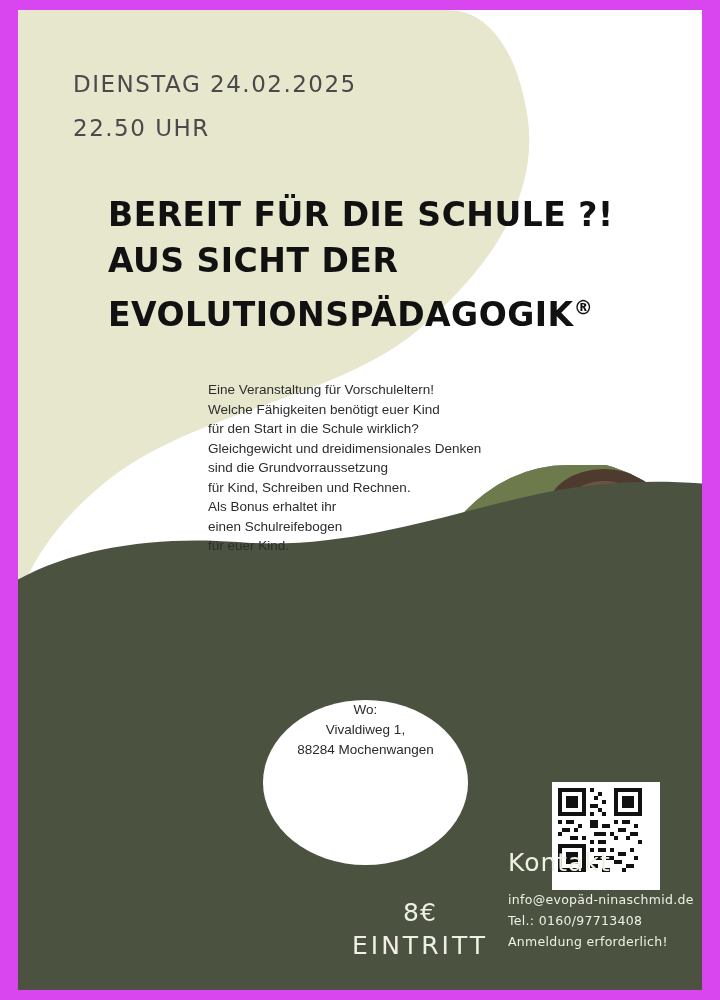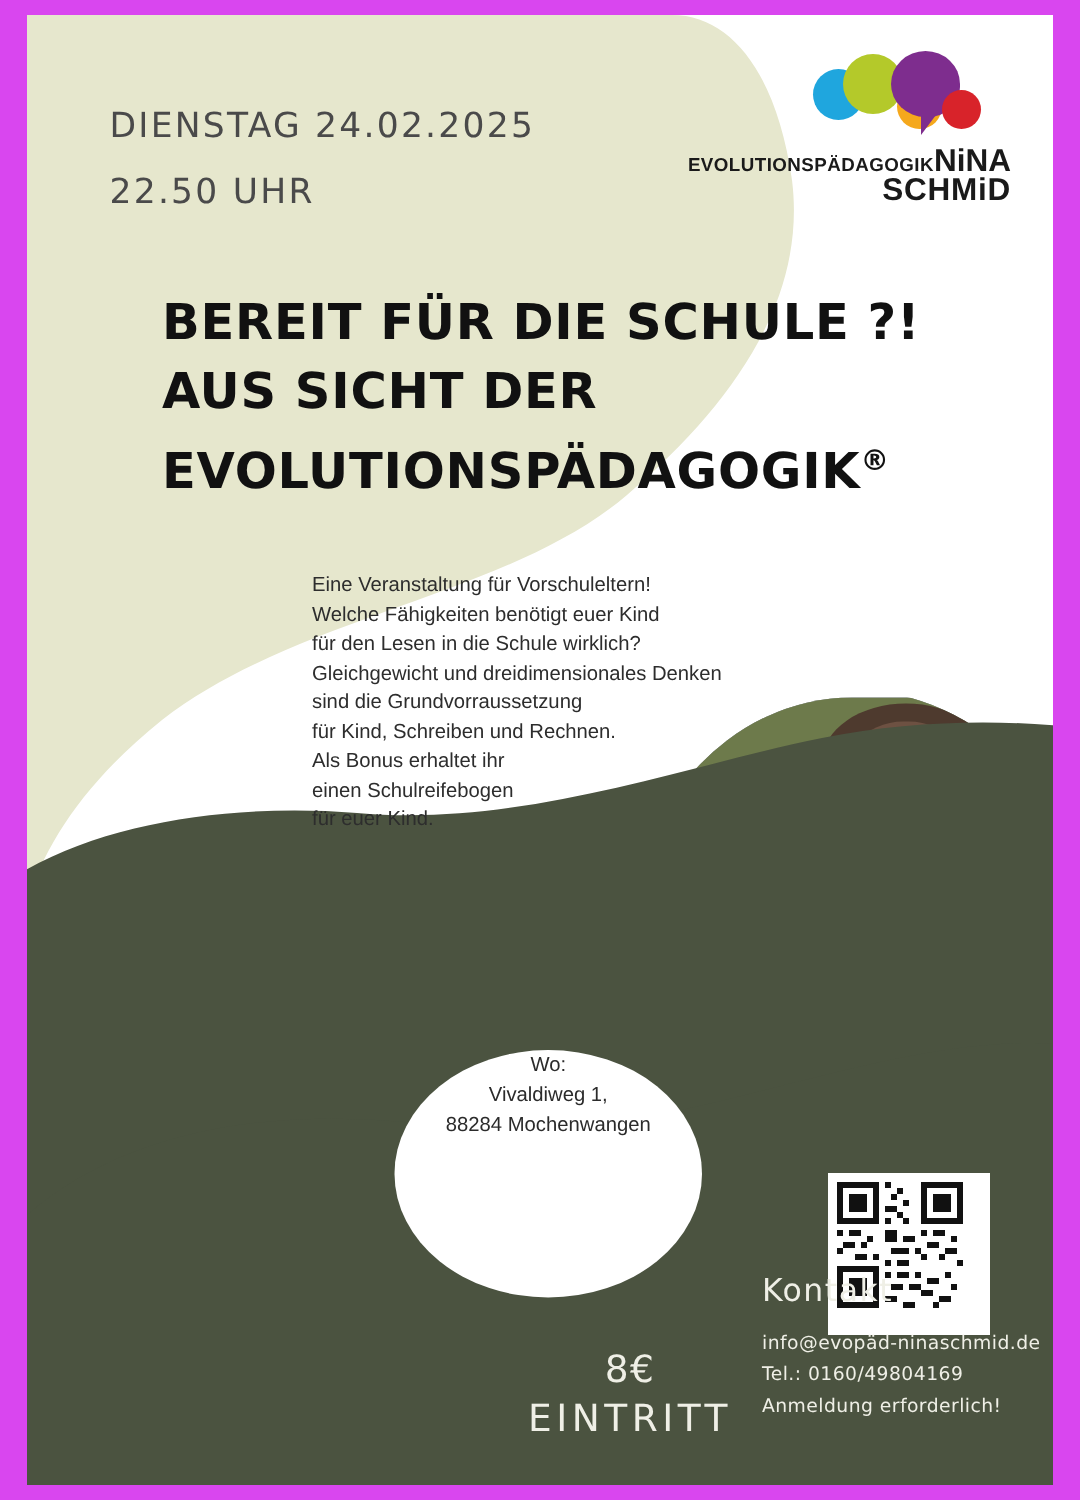--- a/index.html
+++ b/index.html
@@ -254,21 +254,21 @@
   .qr svg { display: block; }
 
   
   .contact {
     position: absolute;
     left: 490px; top: 838px;
     color: #efefe6;
   }
   .contact .kontakt-title {
     font-family: "DejaVu Sans", sans-serif;
-    font-size: 21px;
+    font-size: 25px;
     letter-spacing: 1px;
     margin-bottom: 12px;
   }
   .contact .line {
     font-family: "DejaVu Sans", sans-serif;
     font-size: 12.5px;
     line-height: 21px;
     letter-spacing: 0.3px;
     white-space: nowrap;
   }
@@ -329,45 +329,31 @@
     </div>
 
     <div class="dark-blob"></div>
     <div class="dark-bottom"></div>
 
     <div class="date-block">
       <div>DIENSTAG 24.02.2025</div>
       <div>22.50 UHR</div>
     </div>
 
-    <div class="logo">
-      <div class="logo-bubbles">
-        <span class="bub b1"></span>
-        <span class="bub b2"></span>
-        <span class="bub b3"></span>
-        <span class="bub b4"></span>
-        <span class="bub b5"></span>
-        <span class="bub tail"></span>
-      </div>
-      <div class="logo-line1">
-        <span>EVOLUTIONSPÄDAGOGIK</span><span class="big">NiNA</span>
-      </div>
-      <div class="logo-line2">SCHMiD</div>
-    </div>
 
     <div class="headline">
       <div>BEREIT FÜR DIE SCHULE ?!</div>
       <div>AUS SICHT DER</div>
       <div><span>EVOLUTIONSPÄDAGOGIK</span><span class="reg">®</span></div>
     </div>
 
     <div class="bodytext">
       <div>Eine Veranstaltung für Vorschuleltern!</div>
       <div>Welche Fähigkeiten benötigt euer Kind</div>
-      <div>für den Lesen in die Schule wirklich?</div>
+      <div>für den Start in die Schule wirklich?</div>
       <div>Gleichgewicht und dreidimensionales Denken</div>
       <div>sind die Grundvorraussetzung</div>
       <div>für Kind, Schreiben und Rechnen.</div>
       <div>Als Bonus erhaltet ihr</div>
       <div>einen Schulreifebogen</div>
       <div>für euer Kind.</div>
     </div>
 
     <div class="wo-circle">
       <div class="wo-inner">
@@ -439,21 +425,21 @@
           <rect x="11" y="20" width="2" height="1"></rect>
             <rect x="19" y="17" width="1" height="1"></rect>
           <rect x="16" y="20" width="1" height="1"></rect>
         </g>
       </svg>
     </div>
 
     <div class="contact">
       <div class="kontakt-title">Kontakt</div>
       <div class="line">info@evopäd-ninaschmid.de</div>
-      <div class="line">Tel.: 0160/49804169</div>
+      <div class="line">Tel.: 0160/97713408</div>
       <div class="line">Anmeldung erforderlich!</div>
     </div>
 
     <div class="price">
       <div class="amount">8€</div>
       <div class="label">EINTRITT</div>
     </div>
 
   </div>
 </div>

